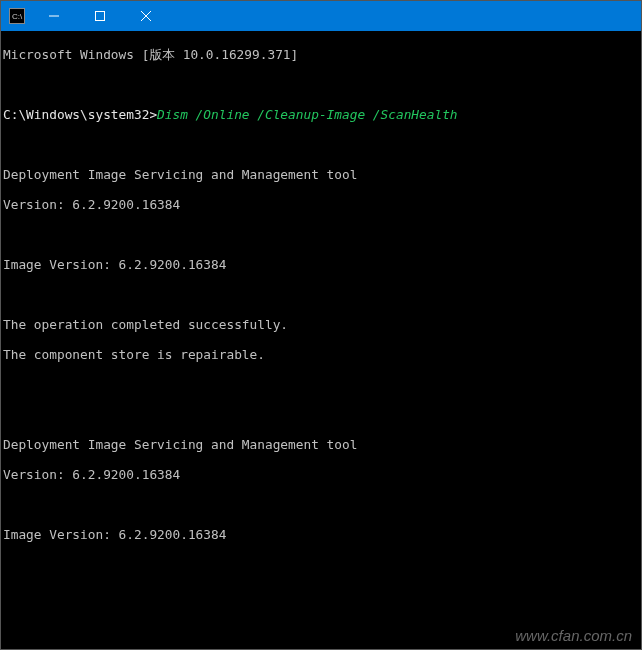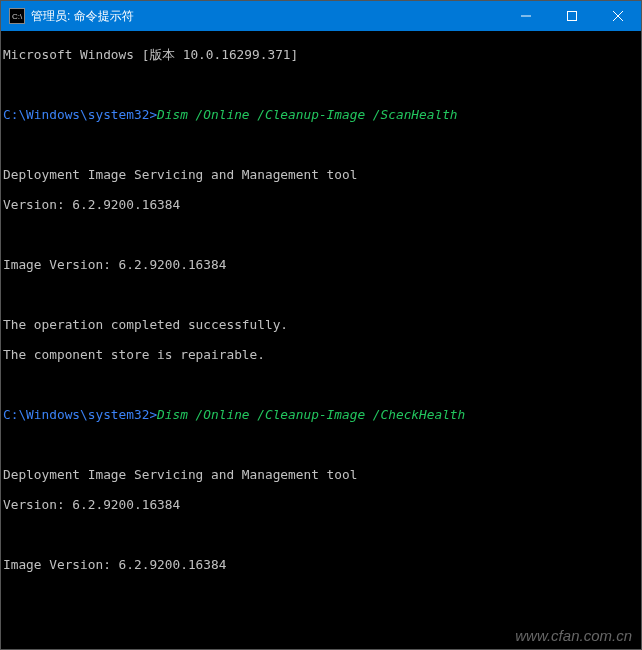--- a/index.html
+++ b/index.html
@@ -78,21 +78,21 @@
       white-space: pre-wrap;
       word-break: break-all;
       font-family: "NSimSun", Consolas, monospace;
       overflow: hidden;
       position: relative;
     }
     .line {
       min-height: 15px;
     }
     .prompt-text {
-      color: #3b82f6;
+      color: #e5e5e5;
     }
     .cmd {
       color: #22c55e;
       font-style: italic;
     }
     .watermark {
       position: absolute;
       right: 10px;
       bottom: 6px;
       color: #666;
@@ -102,21 +102,20 @@
       text-shadow: 1px 1px 1px rgba(0,0,0,0.7);
       pointer-events: none;
     }
   </style>
 </head>
 <body>
 
 <div class="window">
   <div class="titlebar">
     <div class="titlebar-icon">C:\</div>
-    <div class="titlebar-text">管理员: 命令提示符</div>
     <div class="titlebar-controls">
       <div class="titlebar-btn">
         <svg viewBox="0 0 10 10">
             <line x1="0" y1="5" x2="10" y2="5"></line>
           </svg>
       </div>
       <div class="titlebar-btn">
         <svg viewBox="0 0 10 10">
             <rect x="0.5" y="0.5" width="9" height="9"></rect>
           </svg>
@@ -136,21 +135,20 @@
 <div class="line"><span class="prompt-text">C:\Windows\system32&gt;</span><span class="cmd">Dism /Online /Cleanup-Image /ScanHealth</span></div>
 <div class="line"></div>
 <div class="line">Deployment Image Servicing and Management tool</div>
 <div class="line">Version: 6.2.9200.16384</div>
 <div class="line"></div>
 <div class="line">Image Version: 6.2.9200.16384</div>
 <div class="line"></div>
 <div class="line">The operation completed successfully.</div>
 <div class="line">The component store is repairable.</div>
 <div class="line"></div>
-<div class="line"><span class="prompt-text">C:\Windows\system32&gt;</span><span class="cmd">Dism /Online /Cleanup-Image /CheckHealth</span></div>
 <div class="line"></div>
 <div class="line">Deployment Image Servicing and Management tool</div>
 <div class="line">Version: 6.2.9200.16384</div>
 <div class="line"></div>
 <div class="line">Image Version: 6.2.9200.16384</div>
 <div class="line"></div>
 
 
 
 

